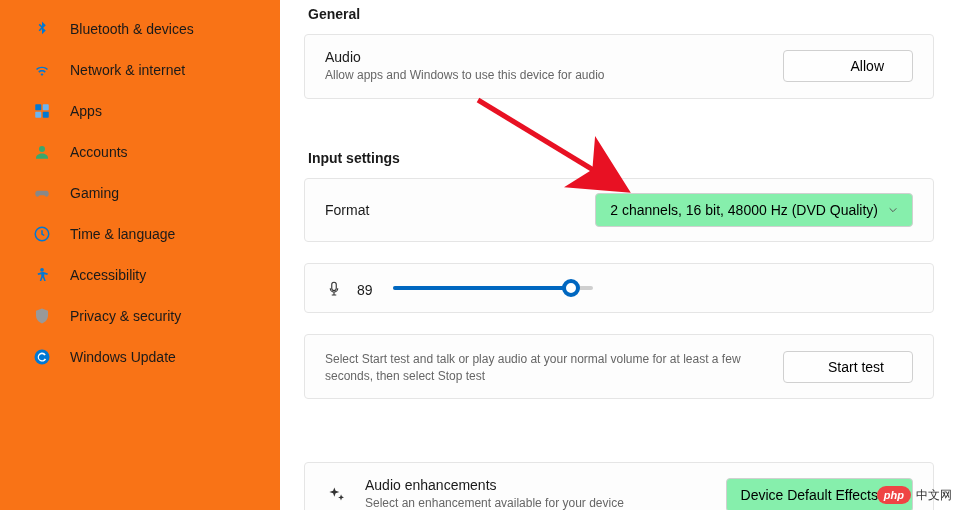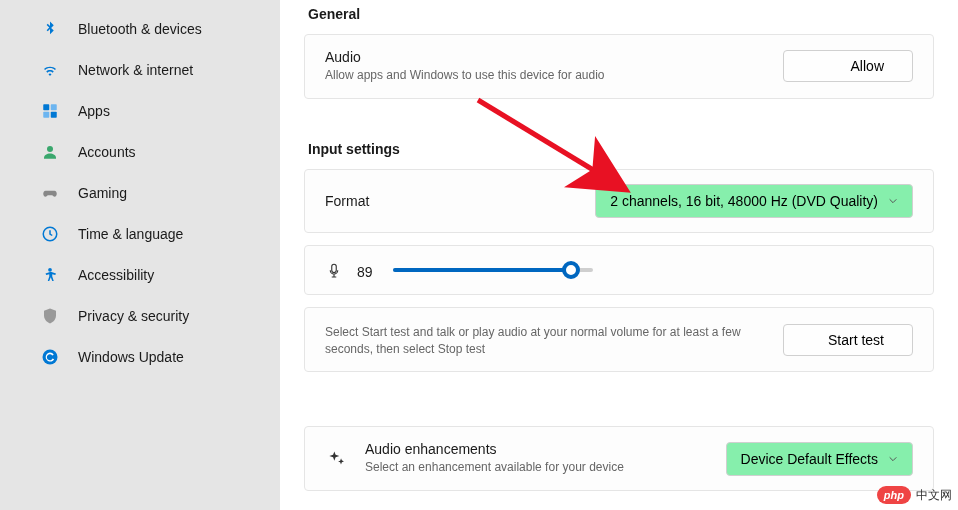--- a/index.html
+++ b/index.html
@@ -1,25 +1,25 @@
 <!DOCTYPE html>
 <html><head>
   <meta charset="utf-8">
   <style>
     * { box-sizing: border-box; margin: 0; padding: 0; font-family: "Segoe UI", sans-serif; }
     body { width: 958px; height: 510px; background: #fff; display: flex; overflow: hidden; position: relative; }
     
-    .sidebar { width: 280px; padding: 8px 8px; background: #e5e5e5; }
+    .sidebar { width: 280px; padding: 8px 0; background: #f97316; }
     .sidebar-item { display: flex; align-items: center; padding: 10px 16px 10px 24px; cursor: pointer; font-size: 14px; color: #1a1a1a; border-radius: 4px; margin: 1px 8px; }
     .sidebar-item .icon { width: 20px; height: 20px; margin-right: 18px; display: flex; align-items: center; justify-content: center; }
     
     .main { flex: 1; padding: 0 24px 24px 24px; overflow-y: auto; }
     .section-header { font-size: 14px; font-weight: 600; color: #1a1a1a; margin: 6px 0 12px 4px; }
     
-    .card { border: 1px solid #e5e5e5; border-radius: 4px; background: #fdfdfd; margin-bottom: 8px; }
+    .card { border: 1px solid #e5e5e5; border-radius: 4px; background: #fdfdfd; margin-bottom: 17px; }
     .card-row { display: flex; align-items: center; padding: 14px 20px; }
     .card-title { font-size: 14px; color: #1a1a1a; font-weight: 400; }
     .card-sub { font-size: 12px; color: #666; margin-top: 2px; line-height: 1.4; }
     .card-left { flex: 1; }
     .card-icon { width: 22px; height: 22px; margin-right: 18px; display: flex; align-items: center; justify-content: center; }
     
     .btn { border: 1px solid #d0d0d0; background: #fefefe; border-radius: 4px; padding: 7px 28px; font-size: 14px; cursor: pointer; min-width: 130px; text-align: right; }
     
     .dropdown { border: 1px solid #d0d0d0; background: #86efac; border-radius: 4px; padding: 8px 14px; font-size: 14px; cursor: pointer; display: flex; align-items: center; gap: 10px; }
     .chevron { width: 10px; height: 10px; }

